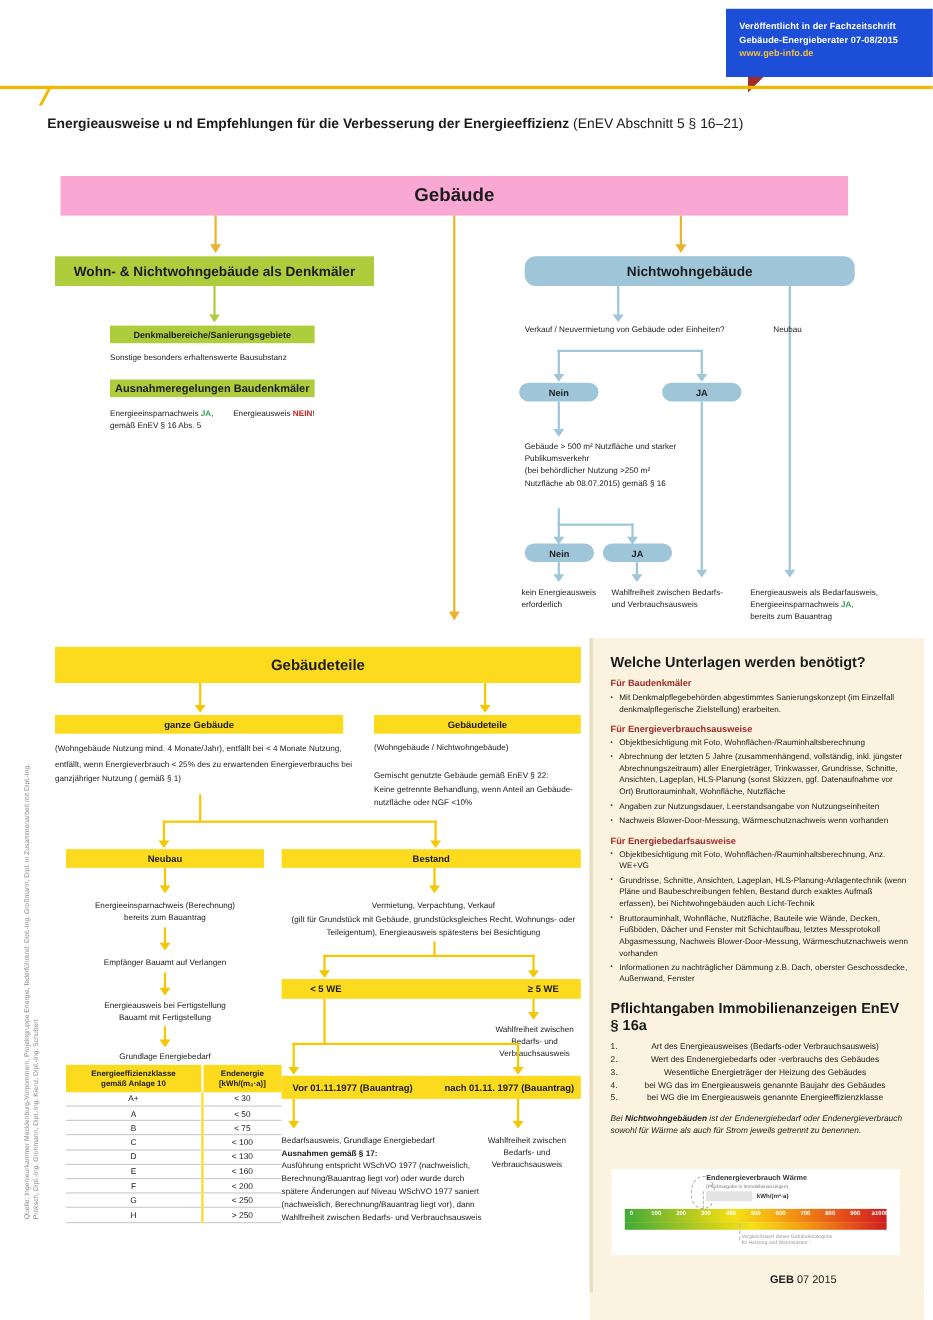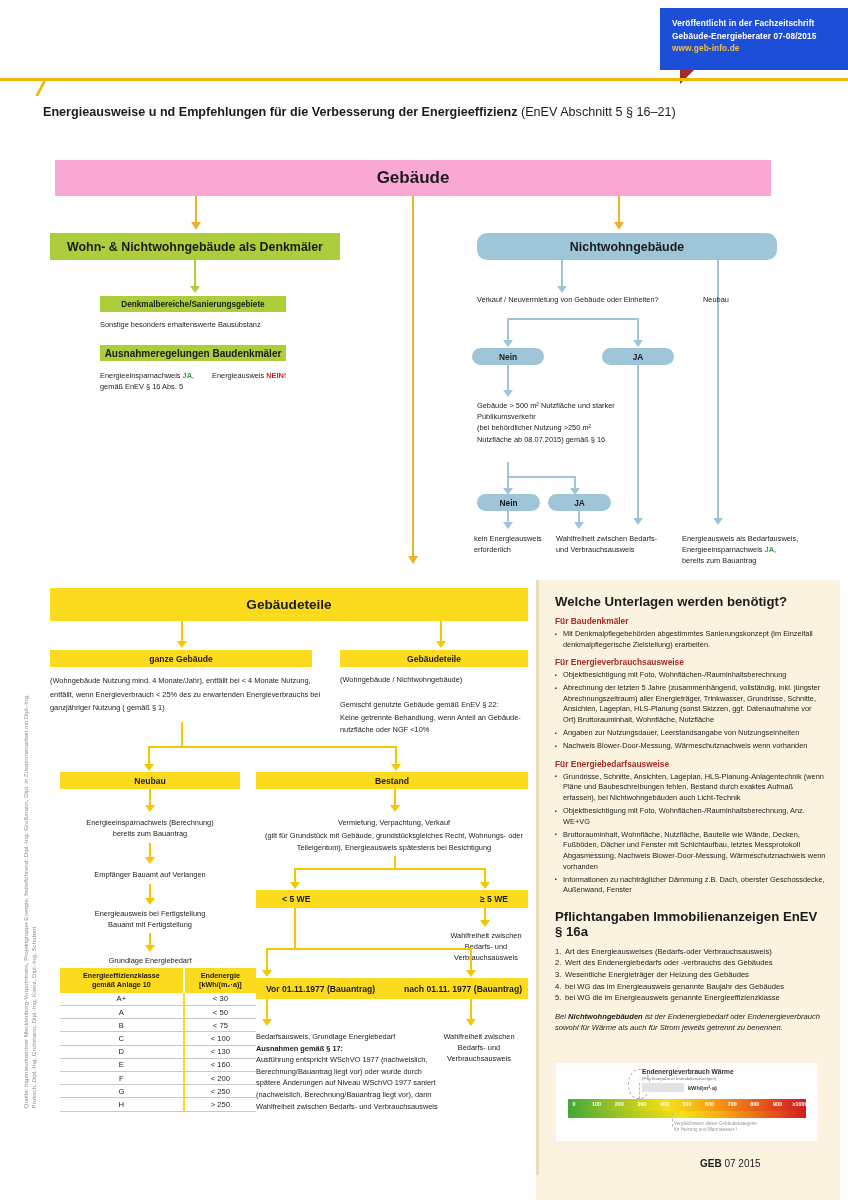--- a/index.html
+++ b/index.html
@@ -75,21 +75,21 @@
     position: absolute; top: 580px; left: 536px; width: 304px; height: 595px;
     background: #fbf3df; border-left: 3px solid #e8ddbe;
     padding: 14px 14px 0 16px;
   }
   .panel h2 { font-size: 13.2px; font-weight: bold; margin-bottom: 7px; }
   .panel h3 { font-size: 8.4px; font-weight: bold; color: #a32c27; margin: 7px 0 3px; }
   .panel ul { list-style: none; }
   .panel li { font-size: 7.4px; line-height: 10.6px; padding-left: 8px; position: relative; margin-bottom: 2.5px; }
   .panel li:before { content: "\25AA"; position: absolute; left: 0; top: -.5px; font-size: 5.5px; }
   .panel ol { list-style: none; counter-reset: n; margin-top: 4px; }
-  .panel ol li { counter-increment: n; padding-left: 10px; font-size: 7.6px; line-height: 11.6px; margin-bottom: 0; }
+  .panel ol li { counter-increment: n; padding-left: 10px; font-size: 7.6px; line-height: 11.6px; margin-bottom: 0; text-align: center; }
   .panel ol li:before { content: counter(n) "."; font-size: 7.6px; left: 0; top: 0; }
   .panel .note { font-size: 7.6px; line-height: 11.4px; font-style: italic; margin-top: 7px; }
   .panel .note b { font-weight: bold; }
   .panel h2.second { margin-top: 13px; }
 
   
   .scale-card { position: absolute; left: 556px; top: 1063px; width: 262px; height: 78px; background: #fff; }
   .scale-title { position: absolute; left: 86px; top: 5px; font-size: 6.6px; font-weight: bold; color:#333; }
   .scale-sub  { position: absolute; left: 86px; top: 13px; font-size: 4.4px; color:#777; }
   .scale-unit { position: absolute; left: 132px; top: 22px; font-size: 5.6px; font-weight:bold; color:#333;}
@@ -393,22 +393,22 @@
     </ul>
   <h3>Für Energieverbrauchsausweise</h3>
   <ul id="list2">
       <li>Objektbesichtigung mit Foto, Wohnflächen-/Rauminhaltsberechnung</li>
       <li>Abrechnung der letzten 5 Jahre (zusammenhängend, vollständig, inkl. jüngster Abrechnungszeitraum) aller Energieträger, Trinkwasser, Grundrisse, Schnitte, Ansichten, Lageplan, HLS-Planung (sonst Skizzen, ggf. Datenaufnahme vor Ort) Bruttorauminhalt, Wohnfläche, Nutzfläche</li>
       <li>Angaben zur Nutzungsdauer, Leerstandsangabe von Nutzungseinheiten</li>
       <li>Nachweis Blower-Door-Messung, Wärmeschutznachweis wenn vorhanden</li>
     </ul>
   <h3>Für Energiebedarfsausweise</h3>
   <ul id="list3">
+      <li>Objektbesichtigung mit Foto, Wohnflächen-/Rauminhaltsberechnung, Anz. WE+VG</li>
       <li>Grundrisse, Schnitte, Ansichten, Lageplan, HLS-Planung-Anlagentechnik (wenn Pläne und Baubeschreibungen fehlen, Bestand durch exaktes Aufmaß erfassen), bei Nichtwohngebäuden auch Licht-Technik</li>
-      <li>Objektbesichtigung mit Foto, Wohnflächen-/Rauminhaltsberechnung, Anz. WE+VG</li>
       <li>Bruttorauminhalt, Wohnfläche, Nutzfläche, Bauteile wie Wände, Decken, Fußböden, Dächer und Fenster mit Schichtaufbau, letztes Messprotokoll Abgasmessung, Nachweis Blower-Door-Messung, Wärmeschutznachweis wenn vorhanden</li>
       <li>Informationen zu nachträglicher Dämmung z.B. Dach, oberster Geschossdecke, Außenwand, Fenster</li>
     </ul>
   <h2 class="second">Pflichtangaben Immobilienanzeigen EnEV § 16a</h2>
   <ol id="numlist">
       <li>Art des Energieausweises (Bedarfs-oder Verbrauchsausweis)</li>
       <li>Wert des Endenergiebedarfs oder -verbrauchs des Gebäudes</li>
       <li>Wesentliche Energieträger der Heizung des Gebäudes</li>
       <li>bei WG das im Energieausweis genannte Baujahr des Gebäudes</li>
       <li>bei WG die im Energieausweis genannte Energieeffizienzklasse</li>

